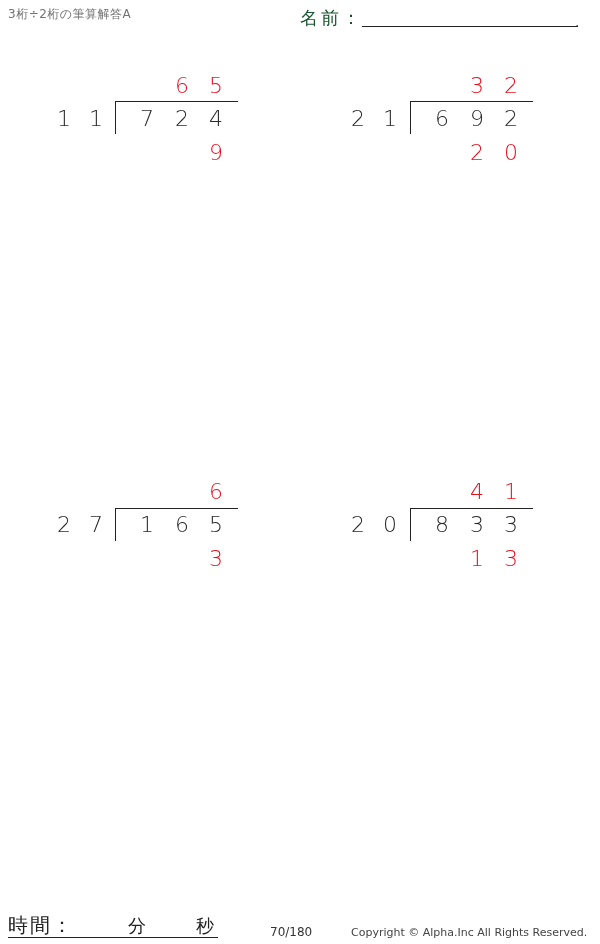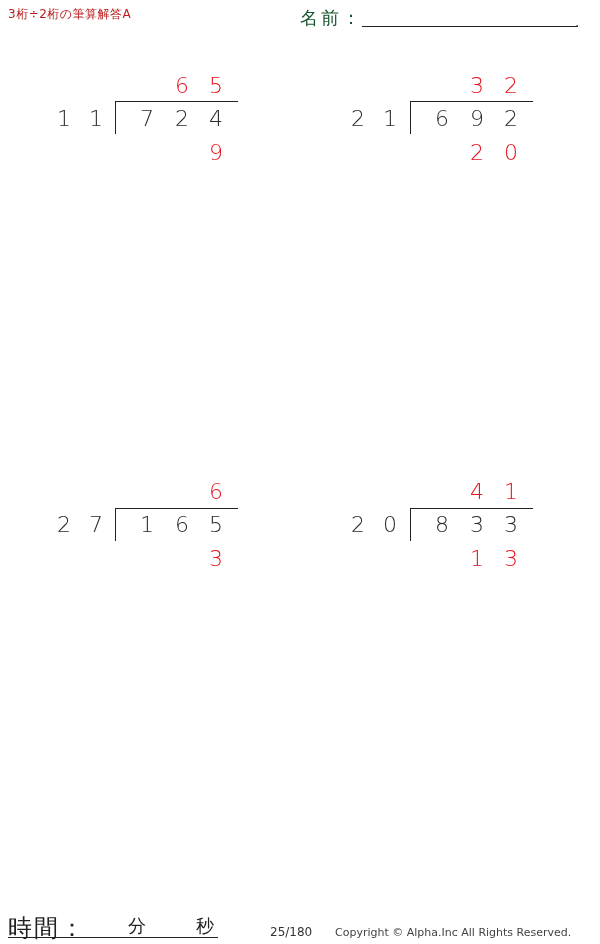--- a/index.html
+++ b/index.html
@@ -1,36 +1,36 @@
 <!DOCTYPE html>
 <html><head>
   <meta charset="utf-8">
   <style>
     html, body { margin: 0; padding: 0; background: #ffffff; }
     body { width: 600px; height: 944px; position: relative; overflow: hidden;
            font-family: "DejaVu Sans", sans-serif; color: #222; }
     .abs { position: absolute; }
-    .title { left: 8px; top: 6px; font-size: 12px; color: #b91c1c; letter-spacing: 0.5px; }
+    .title { left: 8px; top: 6px; font-size: 12px; color: #737373; letter-spacing: 0.5px; }
     .name-label { left: 300px; top: 6px; font-size: 18px; color: #14532d; letter-spacing: 3px; }
     .name-line { left: 362px; top: 26px; width: 215px; border-bottom: 1.3px solid #222; }
     .name-dot { left: 575px; top: 14px; font-size: 14px; }
 
     .digit { position: absolute; width: 20px; text-align: center; font-size: 22px;
              font-family: "DejaVu Sans", sans-serif; font-weight: 300; line-height: 26px; }
     .black { color: #2a2a2a; }
     .red { color: #e5121e; }
     .bracket-v { position: absolute; width: 0; border-left: 1.4px solid #222; }
     .bracket-h { position: absolute; height: 0; border-top: 1.4px solid #222; }
 
-    .footer-time { left: 8px; top: 912px; font-size: 24px; color: #222; letter-spacing: 2px; }
+    .footer-time { left: 8px; top: 912px; font-size: 20px; color: #222; letter-spacing: 2px; }
     .footer-min { left: 128px; top: 914px; font-size: 18px; }
     .footer-sec { left: 196px; top: 914px; font-size: 18px; }
     .footer-line { left: 8px; top: 937px; width: 210px; border-bottom: 1.2px solid #222; }
     .page-num { left: 270px; top: 925px; font-size: 12px; color: #333; }
-    .copyright { left: 335px; top: 926px; font-size: 11px; color: #444; }
+    .copyright { left: 351px; top: 926px; font-size: 11px; color: #444; }
   </style>
 </head>
 <body>
 
 <div class="abs title">3桁÷2桁の筆算解答A</div>
 <div class="abs name-label">名前：</div>
 <div class="abs name-line"></div>
 <div class="abs name-dot">.</div>
 
 <div>
@@ -83,14 +83,14 @@
   <span class="digit black" style="left:467px; top:512px;">3</span>
   <span class="digit black" style="left:501px; top:512px;">3</span>
   <span class="digit red" style="left:467px; top:546px;">1</span>
   <span class="digit red" style="left:501px; top:546px;">3</span>
 </div>
 
 <div class="abs footer-time">時間：</div>
 <div class="abs footer-min">分</div>
 <div class="abs footer-sec">秒</div>
 <div class="abs footer-line"></div>
-<div class="abs page-num">25/180</div>
+<div class="abs page-num">70/180</div>
 <div class="abs copyright">Copyright © Alpha.Inc All Rights Reserved.</div>
 
 </body></html>

